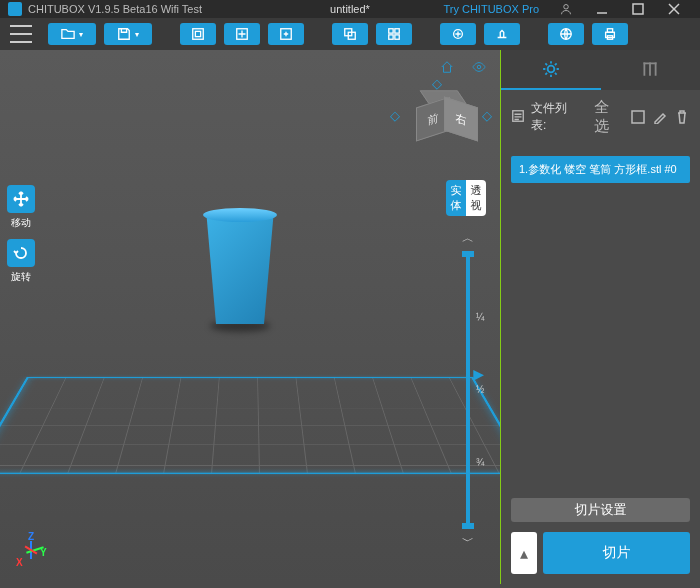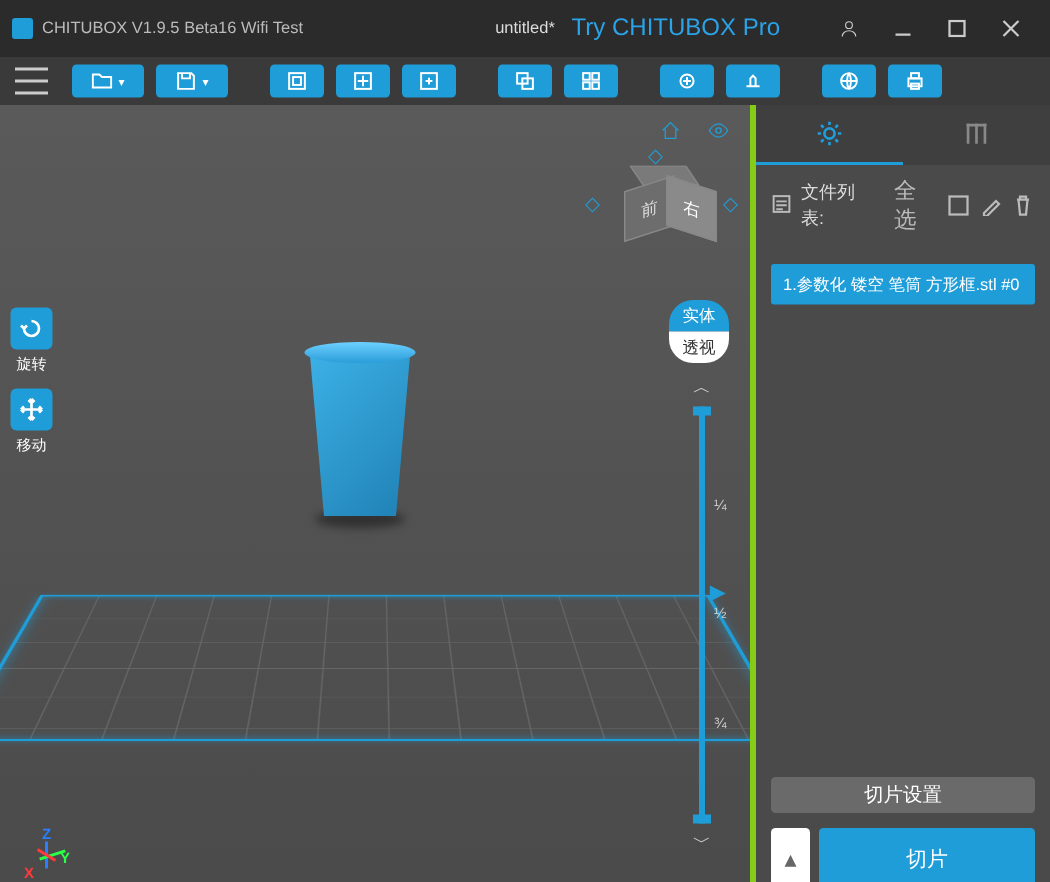--- a/index.html
+++ b/index.html
@@ -1,21 +1,21 @@
 <!DOCTYPE html>
 <html><head>
 <meta charset="utf-8">
 <style>
 *{margin:0;padding:0;box-sizing:border-box;font-family:"Microsoft YaHei",Arial,sans-serif;user-select:none}
 body{width:700px;height:588px;background:#4a4a4a;overflow:hidden;position:relative}
-.titlebar{height:38px;background:#2b2b2b;display:flex;align-items:center;padding:0 8px;color:#bbb;font-size:11px}
+.titlebar{height:18px;background:#2b2b2b;display:flex;align-items:center;padding:0 8px;color:#bbb;font-size:11px}
 .titlebar .logo{width:14px;height:14px;background:#1f9dd9;margin-right:6px;border-radius:2px}
 .titlebar .spacer{flex:1}
 .titlebar .center{position:absolute;left:50%;transform:translateX(-50%);color:#ddd}
-.titlebar .pro{color:#2aa3e8;margin-right:28px;font-size:16px}
+.titlebar .pro{color:#2aa3e8;margin-right:9px;font-size:11px}
 .titlebar .winbtn{width:36px;height:22px;display:flex;align-items:center;justify-content:center;color:#ccc;cursor:pointer}
 .titlebar .winbtn svg{width:12px;height:12px}
 
 .toolbar{height:32px;background:#3a3a3a;display:flex;align-items:center;padding:0 10px;gap:8px}
 .hamburger{width:22px;height:18px;display:flex;flex-direction:column;justify-content:space-between;margin-right:8px;cursor:pointer}
 .hamburger span{height:2px;background:#ccc}
 .toolbtn{height:22px;min-width:36px;background:#1f9dd9;border-radius:3px;display:flex;align-items:center;justify-content:center;cursor:pointer;padding:0 6px}
 .toolbtn svg{width:14px;height:14px;stroke:#fff;fill:none;stroke-width:1.5}
 .toolbtn.split{min-width:48px;position:relative}
 .toolbtn.split::after{content:"▾";color:#fff;font-size:8px;margin-left:4px}
@@ -46,21 +46,21 @@
 .navicons svg{width:14px;height:14px}
 .cube{position:absolute;top:28px;left:20px;width:50px;height:50px}
 .cube .face{position:absolute;width:34px;height:34px;background:#6d6d6d;border:1px solid #888;display:flex;align-items:center;justify-content:center;font-size:11px;color:#ddd}
 .cube .f1{transform:translate(0,8px) skewY(-18deg)}
 .cube .f2{transform:translate(28px,8px) skewY(18deg);background:#8a8a8a;color:#fff}
 .cube .f3{width:38px;transform:translate(8px,-10px) skewX(34deg) scaleY(0.5);height:26px;background:#7a7a7a}
 .carrow{position:absolute;color:#1f9dd9;font-size:13px;cursor:pointer}
 .carrow.l{left:-6px;top:42px}.carrow.r{right:-6px;top:42px}.carrow.t{left:36px;top:10px}
 
 
-.shader{position:absolute;right:14px;top:130px;width:40px;display:flex;flex-direction:column;font-size:11px;border-radius:16px;overflow:hidden;cursor:pointer}
+.shader{position:absolute;right:14px;top:130px;width:40px;display:flex;flex-direction:row;font-size:11px;border-radius:4px;overflow:hidden;cursor:pointer}
 .shader div{padding:3px 0;text-align:center}
 .shader .a{background:#1f9dd9;color:#fff}
 .shader .b{background:#fff;color:#333}
 
 
 .vslider{position:absolute;right:22px;top:180px;height:320px;width:20px;display:flex;flex-direction:column;align-items:center}
 .vslider .chev{color:#ccc;font-size:12px;cursor:pointer}
 .vslider .track{flex:1;width:4px;background:#1f9dd9;position:relative;margin:4px 0}
 .vslider .thumb{position:absolute;left:-4px;width:12px;height:6px;background:#1f9dd9}
 .vslider .thumb.t1{top:0}.vslider .thumb.t2{bottom:0}
@@ -71,21 +71,21 @@
 .axisg{position:absolute;left:14px;bottom:14px;width:44px;height:44px}
 .axisg .axis{position:absolute;left:10px;bottom:10px;font-size:10px;font-weight:bold}
 .axisg .z{color:#2a7fff;bottom:28px;left:14px}
 .axisg .z::before{content:"";position:absolute;left:2px;top:10px;width:2px;height:18px;background:#2a7fff}
 .axisg .y{color:#2aff4a;left:26px;bottom:12px}
 .axisg .y::before{content:"";position:absolute;left:-14px;top:2px;width:18px;height:2px;background:#2aff4a;transform:rotate(-18deg)}
 .axisg .x{color:#ff3a3a;left:2px;bottom:2px}
 .axisg .x::before{content:"";position:absolute;left:8px;top:-8px;width:14px;height:2px;background:#ff3a3a;transform:rotate(32deg)}
 
 
-.rpanel{width:200px;background:#4a4a4a;display:flex;flex-direction:column;border-left:4px solid #84cc16}
+.rpanel{width:200px;background:#4a4a4a;display:flex;flex-direction:column;border-left:1px solid #84cc16}
 .rtabs{height:40px;display:flex;background:#3f3f3f}
 .rtab{flex:1;display:flex;align-items:center;justify-content:center;cursor:pointer;border-bottom:2px solid transparent}
 .rtab.active{border-bottom-color:#1f9dd9}
 .rtab svg{width:18px;height:18px;stroke:#1f9dd9;fill:none;stroke-width:1.6}
 .rtab.inactive svg{stroke:#888}
 
 .filehdr{display:flex;align-items:center;padding:8px 10px;color:#ddd;font-size:12px;gap:6px}
 .filehdr .sp{flex:1}
 .filehdr .sel{font-size:15px;color:#bbb}
 .filehdr .ib{width:16px;height:16px;display:flex;align-items:center;justify-content:center;cursor:pointer}
@@ -222,32 +222,32 @@
     <div class="model">
       <div class="shadow"></div>
         <div class="cup"></div>
         <div class="rim"></div>
     </div>
 
     <div class="leftcol">
       <div class="ltool">
           <div class="ic">
             <svg viewBox="0 0 16 16">
-              <path d="M3 8a5 5 0 1 0 5-5M3 8l-2-2M3 8l2-2"></path>
+              <path d="M8 1v14M1 8h14M8 1l-2 2M8 1l2 2M8 15l-2-2M8 15l2-2M1 8l2-2M1 8l2 2M15 8l-2-2M15 8l-2 2"></path>
             </svg>
           </div>
-          <span>旋转</span>
+          <span>移动</span>
         </div>
       <div class="ltool">
           <div class="ic">
             <svg viewBox="0 0 16 16">
-              <path d="M8 1v14M1 8h14M8 1l-2 2M8 1l2 2M8 15l-2-2M8 15l2-2M1 8l2-2M1 8l2 2M15 8l-2-2M15 8l-2 2"></path>
+              <path d="M3 8a5 5 0 1 0 5-5M3 8l-2-2M3 8l2-2"></path>
             </svg>
           </div>
-          <span>移动</span>
+          <span>旋转</span>
         </div>
     </div>
 
     <div class="navzone">
       <div class="navicons">
         <span><svg viewBox="0 0 16 16" stroke="#1f9dd9" fill="none">
               <path d="M2 8l6-6 6 6M4 7v7h8V7"></path>
             </svg></span>
         <span><svg viewBox="0 0 16 16" stroke="#1f9dd9" fill="none">
               <path d="M1 8s3-5 7-5 7 5 7 5-3 5-7 5-7-5-7-5z"></path>

